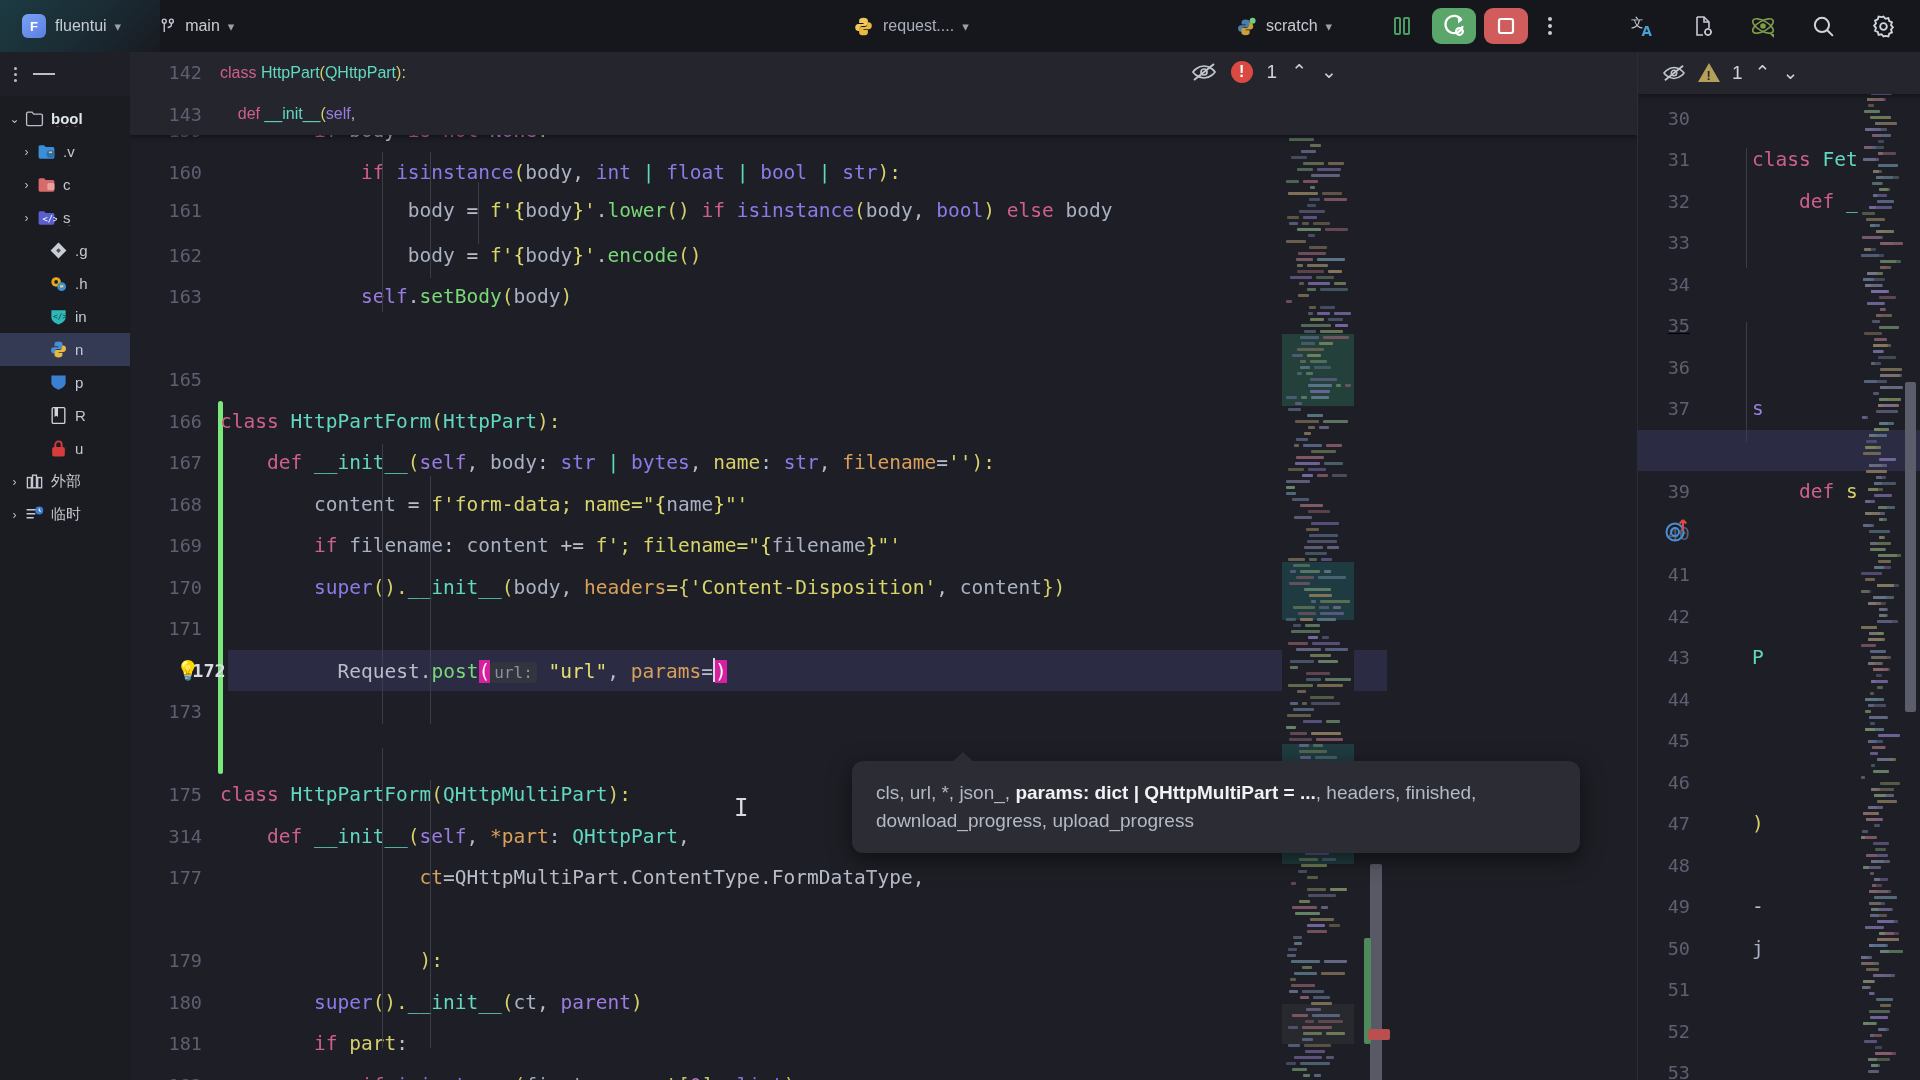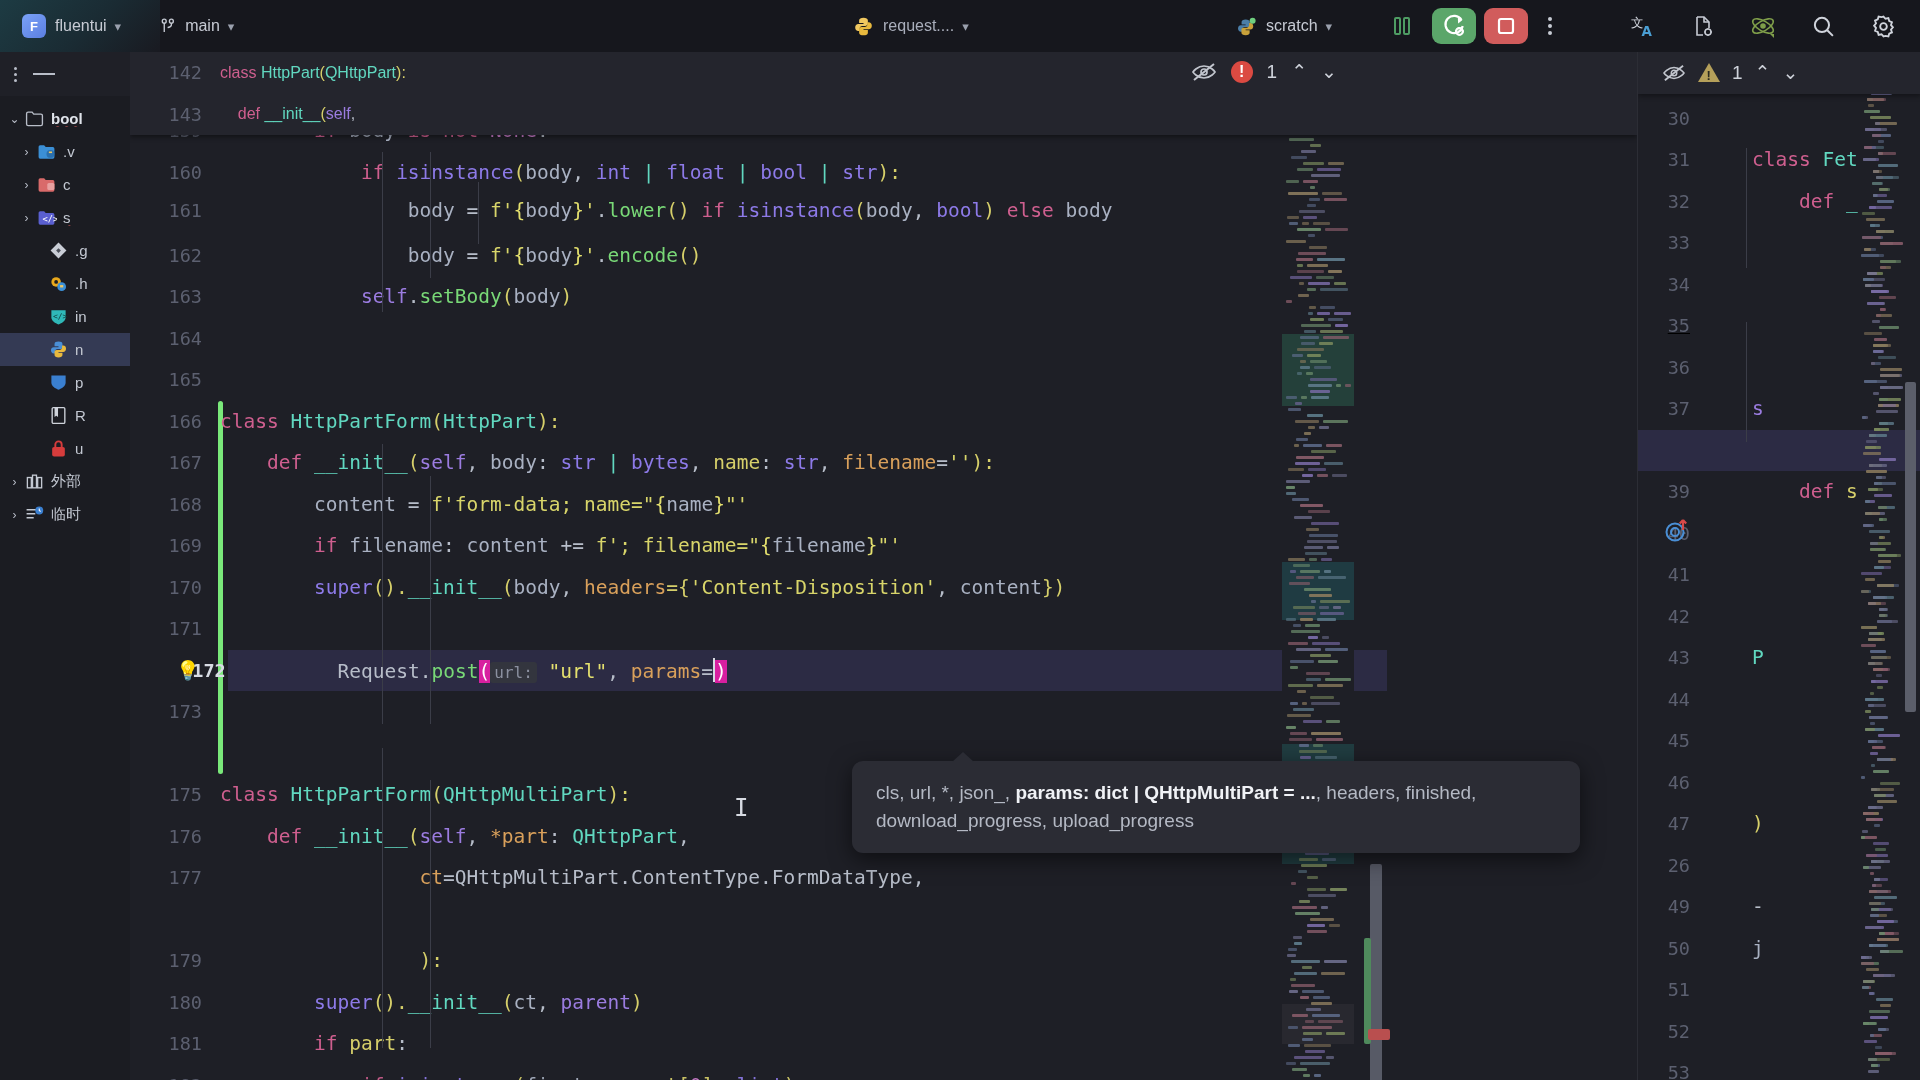--- a/index.html
+++ b/index.html
@@ -477,24 +477,20 @@
           <span class="txt"><span class="pun">                </span><span class="var">body </span><span class="pun">= </span><span class="str">f'</span><span class="strq">{</span><span class="var">body</span><span class="strq">}</span><span class="str">'</span><span class="pun">.</span><span class="fn">lower</span><span class="par">() </span><span class="kw">if </span><span class="blt">isinstance</span><span class="par">(</span><span class="var">body</span><span class="pun">, </span><span class="blt">bool</span><span class="par">) </span><span class="kw">else </span><span class="var">body</span></span>
         </div>
         <div class="ln" style="top: 182.5px;">
           <span class="num">162</span>
           <span class="txt"><span class="pun">                </span><span class="var">body </span><span class="pun">= </span><span class="str">f'</span><span class="strq">{</span><span class="var">body</span><span class="strq">}</span><span class="str">'</span><span class="pun">.</span><span class="fn">encode</span><span class="par">()</span></span>
         </div>
         <div class="ln" style="top: 224px;">
           <span class="num">163</span>
           <span class="txt"><span class="pun">            </span><span class="self">self</span><span class="pun">.</span><span class="fn">setBody</span><span class="par">(</span><span class="var">body</span><span class="par">)</span></span>
         </div>
-        <div class="ln" style="top: 265.5px;">
-          <span class="num">164</span>
-          <span class="txt"></span>
-        </div>
         <div class="ln" style="top: 307px;">
           <span class="num">165</span>
           <span class="txt"></span>
         </div>
         <div class="ln" style="top: 348.5px;">
           <span class="num">166</span>
           <span class="txt"><span class="kw">class </span><span class="cls">HttpPartForm</span><span class="par">(</span><span class="cls">HttpPart</span><span class="par">):</span></span>
         </div>
         <div class="ln" style="top: 390px;">
           <span class="num">167</span>
@@ -524,21 +520,21 @@
         </div>
         <div class="ln" style="top: 639px;">
           <span class="num">173</span>
           <span class="txt"></span>
         </div>
         <div class="ln" style="top: 722px;">
           <span class="num">175</span>
           <span class="txt"><span class="kw">class </span><span class="cls">HttpPartForm</span><span class="par">(</span><span class="cls">QHttpMultiPart</span><span class="par">):</span></span>
         </div>
         <div class="ln" style="top: 763.5px;">
-          <span class="num">176</span>
+          <span class="num">314</span>
           <span class="txt"><span class="pun">    </span><span class="kw">def </span><span class="cls">__init__</span><span class="par">(</span><span class="self">self</span><span class="pun">, </span><span class="prm">*</span><span class="prm">part</span><span class="pun">: </span><span class="cls">QHttpPart</span><span class="pun">,</span></span>
         </div>
         <div class="ln" style="top: 805px;">
           <span class="num">177</span>
           <span class="txt"><span class="pun">                 </span><span class="prm">ct</span><span class="pun">=</span><span class="pun">QHttpMultiPart</span><span class="pun">.</span><span class="pun">ContentType</span><span class="pun">.</span><span class="pun">FormDataType</span><span class="pun">,</span></span>
         </div>
         <div class="ln" style="top: 888px;">
           <span class="num">179</span>
           <span class="txt"><span class="pun">                 </span><span class="par">):</span></span>
         </div>
@@ -940,21 +936,21 @@
         </div>
         <div class="r-ln" style="top: 709.5px;">
           <span class="num">46</span>
           <span class="txt"></span>
         </div>
         <div class="r-ln" style="top: 751px;">
           <span class="num">47</span>
           <span class="txt"><span class="par">)</span></span>
         </div>
         <div class="r-ln" style="top: 792.5px;">
-          <span class="num">26</span>
+          <span class="num">48</span>
           <span class="txt"></span>
         </div>
         <div class="r-ln" style="top: 834px;">
           <span class="num">49</span>
           <span class="txt"><span class="pun">-</span></span>
         </div>
         <div class="r-ln" style="top: 875.5px;">
           <span class="num">50</span>
           <span class="txt"><span class="var">j</span></span>
         </div>

